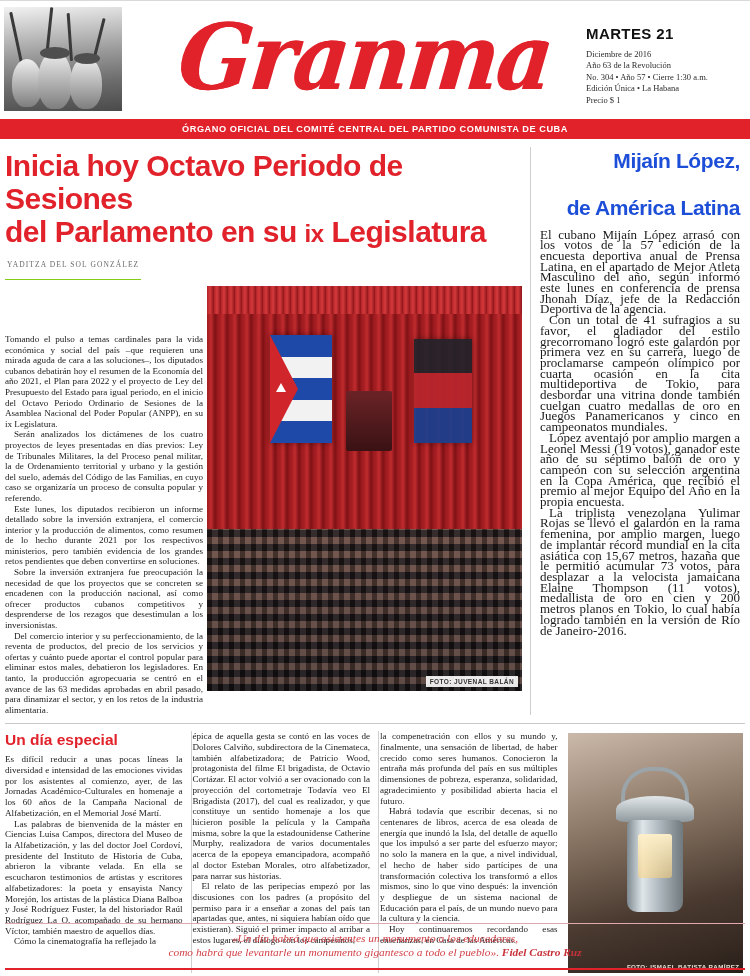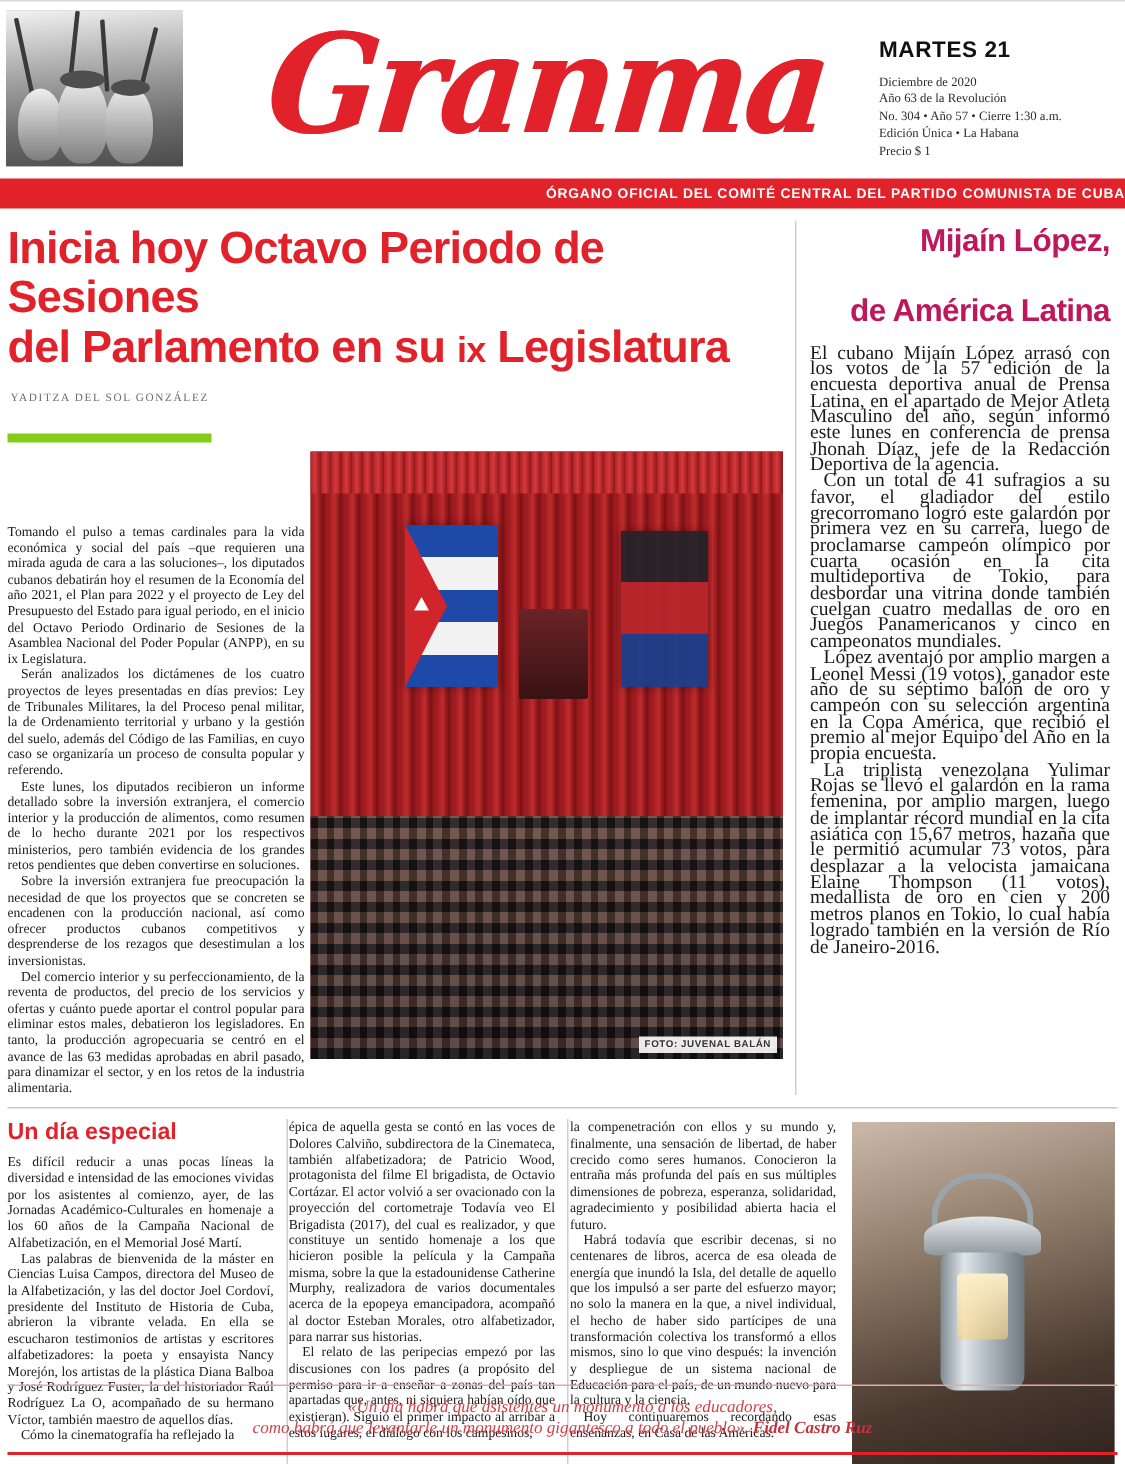--- a/index.html
+++ b/index.html
@@ -49,21 +49,21 @@
   .mh-date{
     font-family:"Liberation Sans", sans-serif;
     font-weight:700;font-size:15px;letter-spacing:.4px;
     color:#111;margin-bottom:7px;
   }
   .mh-info .ln{
     font-family:"Liberation Serif", serif;
     font-size:8.5px;line-height:11.4px;color:#2b2b2b;white-space:nowrap;
   }
   .redbar{
-    height:20px;background:#e1222b;display:flex;align-items:center;justify-content:flex-end;
+    height:20px;background:#e1222b;display:flex;align-items:center;justify-content:center;
   }
   .redbar span{
     font-family:"Liberation Sans", sans-serif;
     color:#fff;font-weight:700;font-size:9.2px;letter-spacing:.55px;
   }
 
   
   .main{position:relative;padding:0 5px;box-sizing:border-box;}
   .lead{
     position:relative;width:740px;
@@ -78,22 +78,22 @@
     font-family:"Liberation Sans", sans-serif;
     font-weight:700;color:#e1222b;
     font-size:30px;line-height:33px;letter-spacing:-.5px;
     margin:10px 0 0 0;
   }
   .hl-main .sc{font-size:24px;}
   .byline{
     font-family:"Liberation Serif", serif;
     font-size:7.5px;letter-spacing:1.1px;color:#6a6a6a;
     text-transform:uppercase;
-    border-bottom:6px solid #84cc16;
-    display:inline-block;padding:10px 2px 20px 2px;margin-bottom:6px;
+    border-bottom:1px solid #84cc16;
+    display:inline-block;padding:10px 2px 10px 2px;margin-bottom:6px;
   }
   .lead-flow{
     position:relative;
   }
   .lead-text{
     width:198px;float:left;
     font-size:9.1px;line-height:10.6px;text-align:justify;
     color:#1a1a1a;
   }
   .lead-text p{margin:0 0 0 0;text-indent:9px;}
@@ -149,21 +149,21 @@
     background:rgba(255,255,255,.9);
     font-family:"Liberation Sans", sans-serif;
     font-size:6.5px;font-weight:700;letter-spacing:.4px;color:#333;
     padding:2px 4px;
   }
 
   
   .lead-right{width:210px;padding-left:10px;box-sizing:border-box;position:relative;}
   .hl-side{
     font-family:"Liberation Sans", sans-serif;
-    font-weight:700;color:#be185d;font-size:21px;line-height:23.5px;
+    font-weight:700;color:#1d4ed8;font-size:21px;line-height:23.5px;
     letter-spacing:-.4px;margin:10px 0 10px 0;text-align:right;
   }
   .side-text{
     font-size:13px;line-height:10.7px;text-align:justify;color:#1a1a1a;
   }
   .side-text p{margin:0;text-indent:9px;}
   .side-text p.first{text-indent:0;}
 
   
   .bottom{
@@ -245,21 +245,21 @@
       <div class="hat" style="left:36px;top:40px;width:30px;height:12px;"></div>
       <div class="hat" style="left:70px;top:46px;width:26px;height:11px;"></div>
     </div>
 
     <div class="mh-title">
       <div class="granma">Granma</div>
     </div>
 
     <div class="mh-info">
       <div class="mh-date">MARTES 21</div>
-      <div class="ln">Diciembre de 2020</div>
+      <div class="ln">Diciembre de 2016</div>
       <div class="ln">Año 63 de la Revolución</div>
       <div class="ln">No. 304 • Año 57 • Cierre 1:30 a.m.</div>
       <div class="ln">Edición Única • La Habana</div>
       <div class="ln">Precio $ 1</div>
     </div>
   </div>
 
   <div class="redbar">
     <span>ÓRGANO OFICIAL DEL COMITÉ CENTRAL DEL PARTIDO COMUNISTA DE CUBA</span>
   </div>

